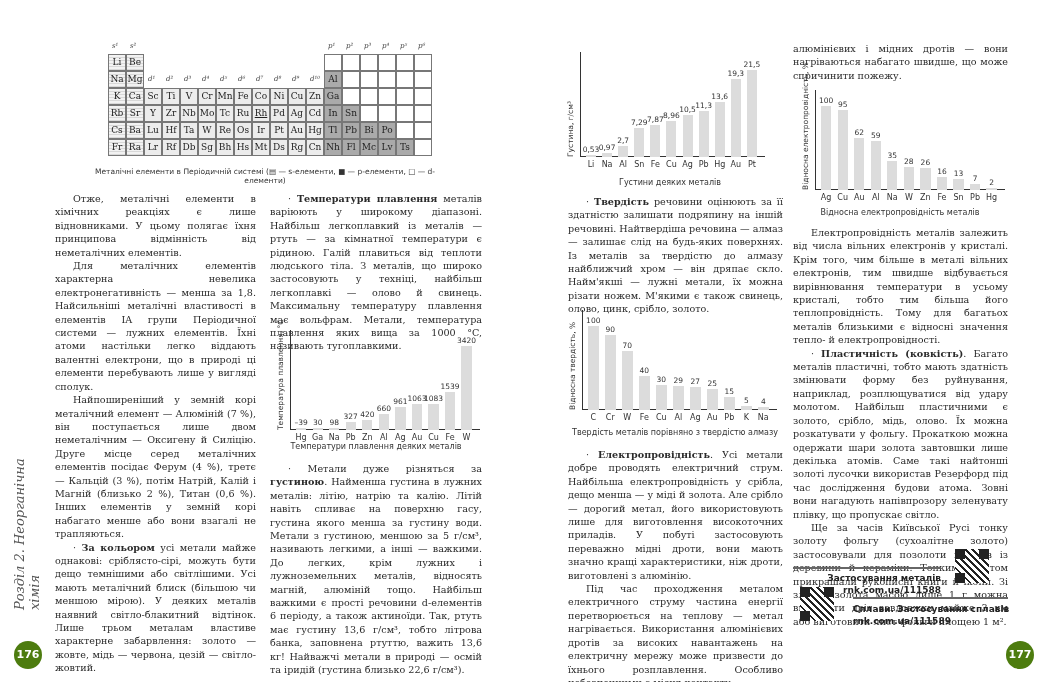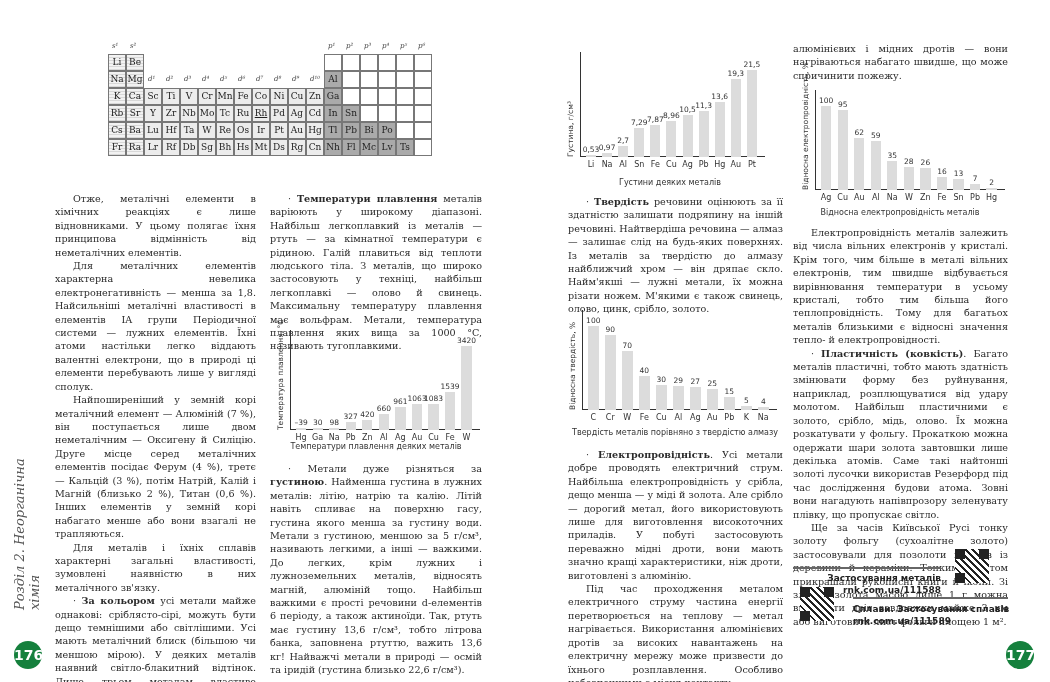--- a/index.html
+++ b/index.html
@@ -18,21 +18,21 @@
 .empty{background:#fff}
 .grp{position:absolute;font-size:7px;font-style:italic;color:#444}
 .chart{position:absolute;font-family:"DejaVu Sans",sans-serif}
 .bar{position:absolute;background:#dcdcdc;bottom:0}
 .vlab{position:absolute;font-size:7.5px;text-align:center;color:#333;width:24px}
 .cat{position:absolute;font-size:8px;text-align:center;color:#333;width:24px}
 .axisy{position:absolute;left:0;bottom:0;width:1px;background:#333}
 .axisx{position:absolute;left:0;bottom:0;height:1px;background:#333}
 .ylab{position:absolute;font-size:7.5px;transform:rotate(-90deg);transform-origin:left top;white-space:nowrap;color:#333}
 .cap{position:absolute;font-size:8px;color:#333;text-align:center;font-family:"DejaVu Sans",sans-serif}
-.pnum{position:absolute;width:28px;height:28px;border-radius:50%;background:#15803d;color:#fff;font-family:"DejaVu Sans",sans-serif;font-weight:bold;font-size:14px;text-align:center;line-height:28px}
+.pnum{position:absolute;width:28px;height:28px;border-radius:50%;background:#4d7c0f;color:#fff;font-family:"DejaVu Sans",sans-serif;font-weight:bold;font-size:11px;text-align:center;line-height:28px}
 .side{position:absolute;left:12px;top:420px;height:190px;width:20px;writing-mode:vertical-rl;transform:rotate(180deg);font-style:italic;font-size:13px;color:#555;font-family:"DejaVu Serif",serif}
 .qr{position:absolute;width:34px;height:34px;background:
  linear-gradient(#222,#222) 0 0/10px 10px no-repeat,
  linear-gradient(#222,#222) 24px 0/10px 10px no-repeat,
  linear-gradient(#222,#222) 0 24px/10px 10px no-repeat,
  repeating-linear-gradient(45deg,#222 0 2px,#fff 2px 5px);}
 .link{position:absolute;font-family:"DejaVu Sans",sans-serif;font-weight:bold;font-size:9px;line-height:12px;color:#222}
 .rule{position:absolute;height:1.5px;background:#666}
 </style>
 </head>
@@ -143,26 +143,26 @@
       <div class="cell d" style="left: 162px; top: 97px;">Ds</div>
       <div class="cell d" style="left: 180px; top: 97px;">Rg</div>
       <div class="cell d" style="left: 198px; top: 97px;">Cn</div>
       <div class="cell pp" style="left: 216px; top: 97px;">Nh</div>
       <div class="cell pp" style="left: 234px; top: 97px;">Fl</div>
       <div class="cell pp" style="left: 252px; top: 97px;">Mc</div>
       <div class="cell pp" style="left: 270px; top: 97px;">Lv</div>
       <div class="cell pp" style="left: 288px; top: 97px;">Ts</div>
       <div class="cell empty" style="left: 306px; top: 97px;"></div>
     </div>
+  <div class="cap" style="left:80px;top:167px;width:370px;font-size:7.5px">Металічні елементи в Періодичній системі (▤ — s-елементи, ■ — p-елементи, □ — d-елементи)</div>
 
   <div style="position:absolute;left:55px;top:192px;width:201px">
     <p class="p ind">Отже, металічні елементи в хімічних реакціях є лише відновниками. У цьому полягає їхня принципова відмінність від неметалічних елементів.</p>
     <p class="p ind">Для металічних елементів характерна невелика електронегативність — менша за 1,8. Найсильніші металічні властивості в елементів IA групи Періодичної системи — лужних елементів. Їхні атоми настільки легко віддають валентні електрони, що в природі ці елементи перебувають лише у вигляді сполук.</p>
     <p class="p ind">Найпоширеніший у земній корі металічний елемент — Алюміній (7 %), він поступається лише двом неметалічним — Оксигену й Силіцію. Друге місце серед металічних елементів посідає Ферум (4 %), третє — Кальцій (3 %), потім Натрій, Калій і Магній (близько 2 %), Титан (0,6 %). Інших елементів у земній корі набагато менше або вони взагалі не трапляються.</p>
-    <p class="p ind">Для металів і їхніх сплавів характерні загальні властивості, зумовлені наявністю в них металічного зв'язку.</p>
     <p class="p bul">· <b>За кольором</b><span> усі метали майже однакові: сріблясто-сірі, можуть бути дещо темнішими або світлішими. Усі мають металічний блиск (більшою чи меншою мірою). У деяких металів наявний світло-блакитний відтінок. Лише трьом металам властиве характерне забарвлення: золото — жовте, мідь — червона, цезій — світло-жовтий.</span></p>
   </div>
 
   <div style="position:absolute;left:270px;top:192px;width:212px">
     <p class="p bul">· <b>Температури плавлення</b><span> металів варіюють у широкому діапазоні. Найбільш легкоплавкий із металів — ртуть — за кімнатної температури є рідиною. Галій плавиться від теплоти людського тіла. З металів, що широко застосовують у техніці, найбільш легкоплавкі — олово й свинець. Максимальну температуру плавлення має вольфрам. Метали, температура плавлення яких вища за 1000 °C, називають тугоплавкими.</span></p>
   </div>
   <div id="chart0" class="chart" style="left:290px;top:330px;width:190px;height:100px">
       <div class="axisy" style="height: 100px;"></div>
       <div class="axisx" style="width: 190px;"></div>
       <div class="bar" style="left: 6px; width: 10.2582px; height: 2px;"></div>

